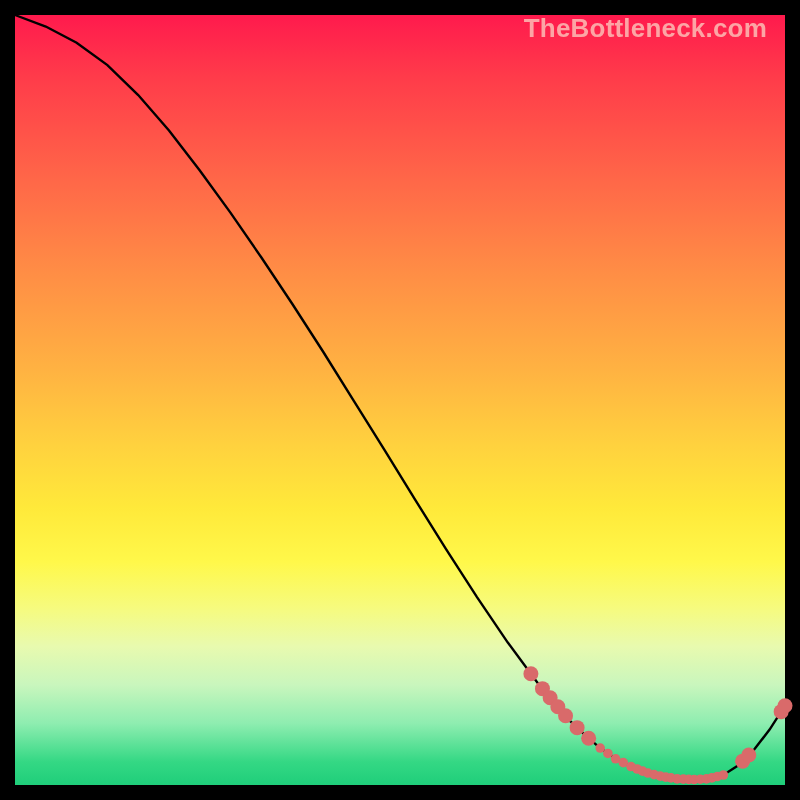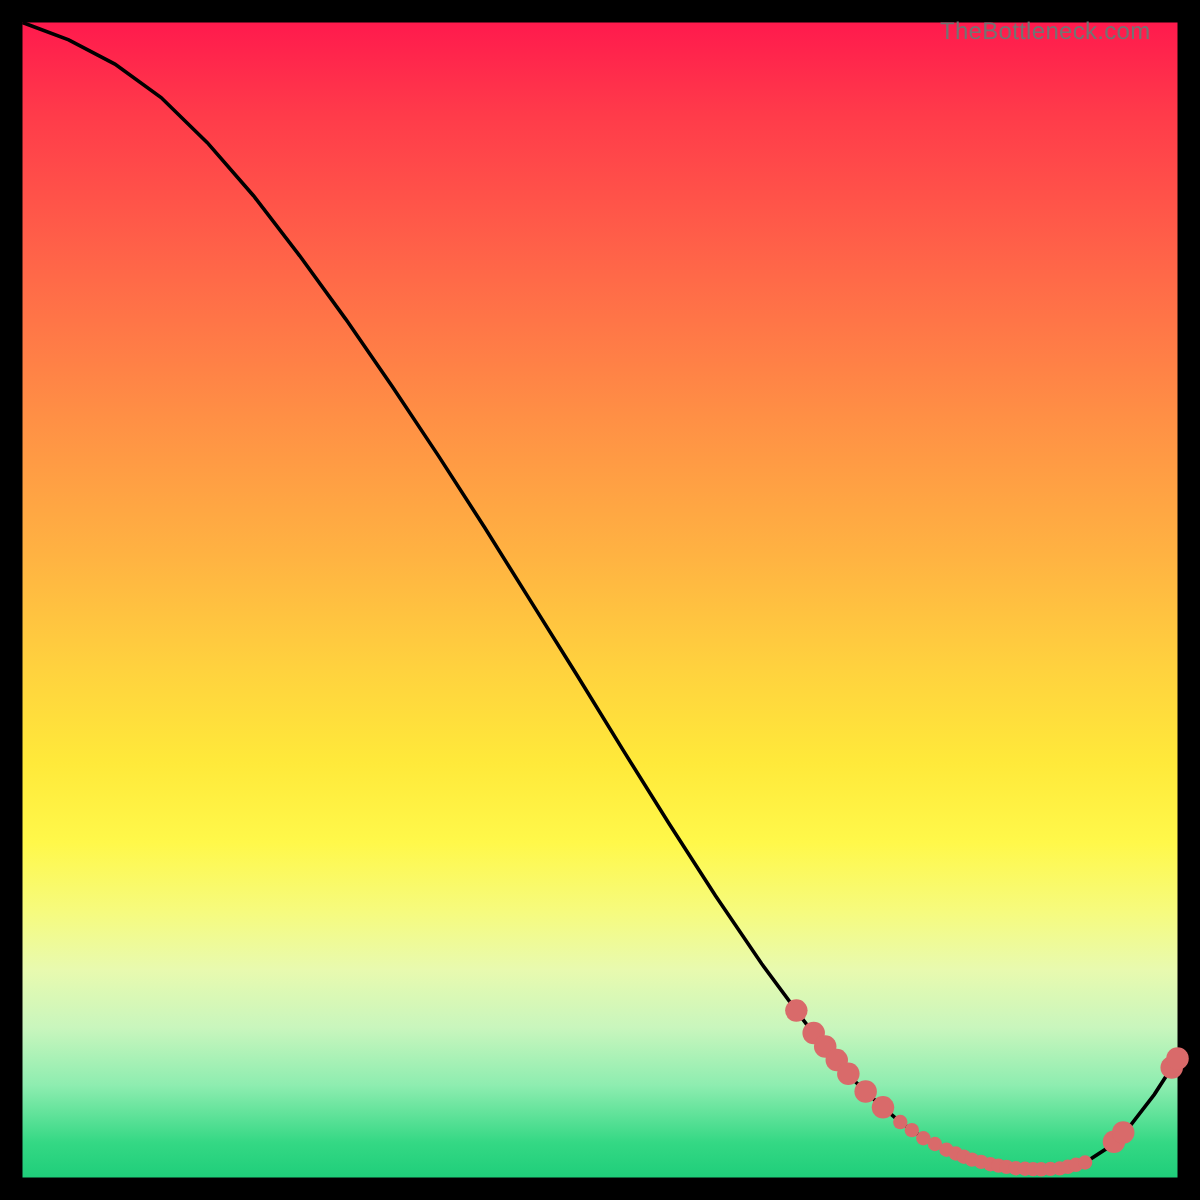--- a/index.html
+++ b/index.html
@@ -48,23 +48,23 @@
     left: 0;
     top: 0;
     width: 770px;
     height: 770px;
     overflow: visible;
   }
   .watermark {
     position: absolute;
     top: -2px;
     right: 18px;
-    color: #737373;
-    font-size: 16px;
-    font-weight: 400;
+    color: #fca5a5;
+    font-size: 26px;
+    font-weight: 700;
     letter-spacing: 0.2px;
     user-select: none;
   }
 </style>
 </head>
 <body>
 
 <div class="frame">
   <div class="plot"></div>
   <svg class="curve" viewBox="0 0 770 770">

